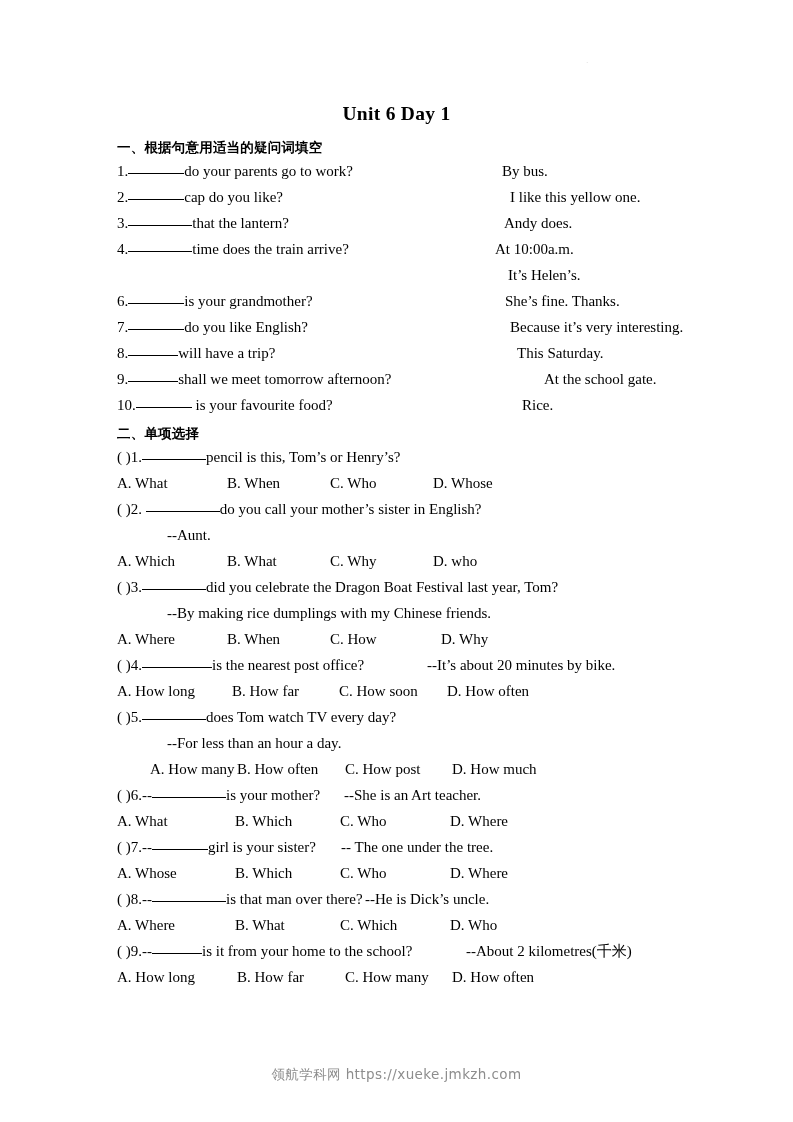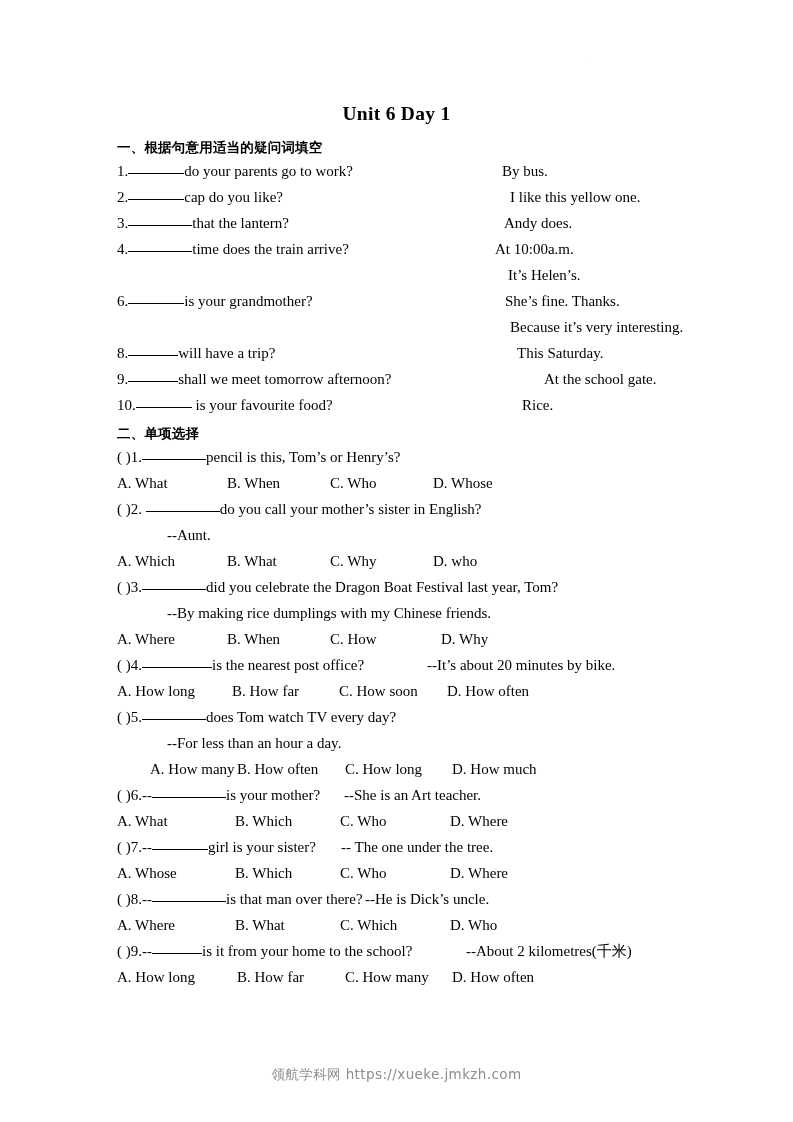--- a/index.html
+++ b/index.html
@@ -157,20 +157,21 @@
           <span class="ans" style="left: 378px;">At 10:00a.m.</span>
         </div>
         <div class="row">
           <span class="ans" style="left: 391px;">It’s Helen’s.</span>
         </div>
         <div class="row">
           <span class="q"><span>6.</span><span class="blank w56"></span><span>is your grandmother?</span></span>
           <span class="ans" style="left: 388px;">She’s fine. Thanks.</span>
         </div>
         <div class="row">
+          <span class="q"><span>7.</span><span class="blank w56"></span><span>do you like English?</span></span>
           <span class="ans" style="left: 393px;">Because it’s very interesting.</span>
         </div>
         <div class="row">
           <span class="q"><span>8.</span><span class="blank w50"></span><span>will have a trip?</span></span>
           <span class="ans" style="left: 400px;">This Saturday.</span>
         </div>
         <div class="row">
           <span class="q"><span>9.</span><span class="blank w50"></span><span>shall we meet tomorrow afternoon?</span></span>
           <span class="ans" style="left: 427px;">At the school gate.</span>
         </div>
@@ -230,21 +231,21 @@
           </div>
         </div>
         <div>
           <div class="mc-row">
             <span class="stem"><span class="paren">(    )5.</span><span class="blank w64"></span><span>does Tom watch TV every day?</span></span>
           </div>
           <div class="sub-line">--For less than an hour a day.</div>
           <div class="opt-row">
             <span class="opt" style="left: 0px; margin-left: 33px;">A.  How many</span>
             <span class="opt" style="left: 120px;">B. How often</span>
-            <span class="opt" style="left: 228px;">C. How long</span>
+            <span class="opt" style="left: 228px;">C. How post</span>
             <span class="opt" style="left: 335px;">D. How much</span>
           </div>
         </div>
         <div>
           <div class="mc-row">
             <span class="stem"><span class="paren">(    )6.--</span><span class="blank w74"></span><span>is your mother?</span></span>
             <span class="tail" style="left: 227px;">--She is an Art teacher.</span>
           </div>
           <div class="opt-row">
             <span class="opt" style="left: 0px;">A.  What</span>

